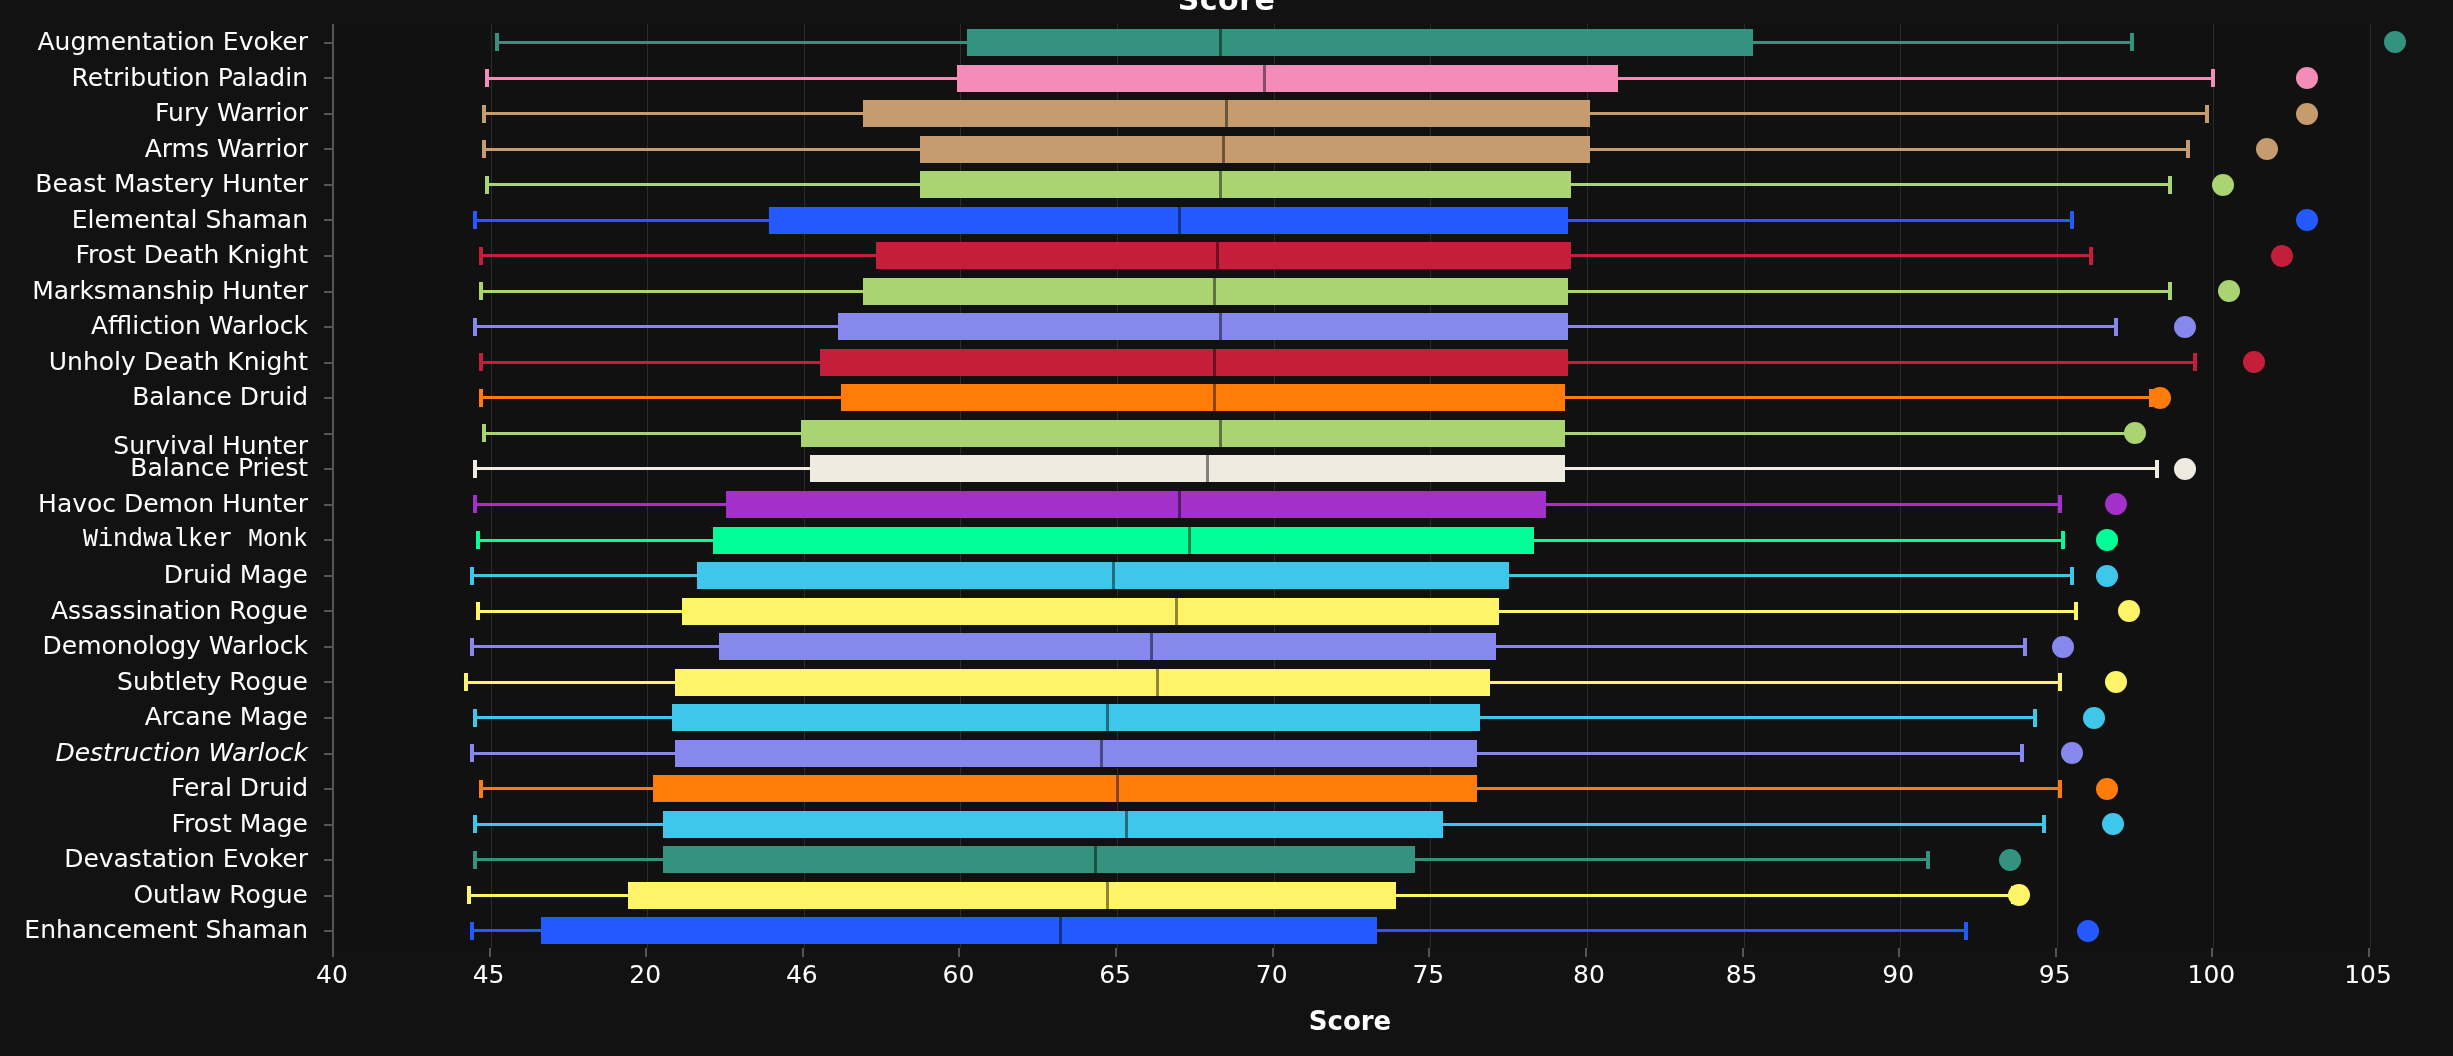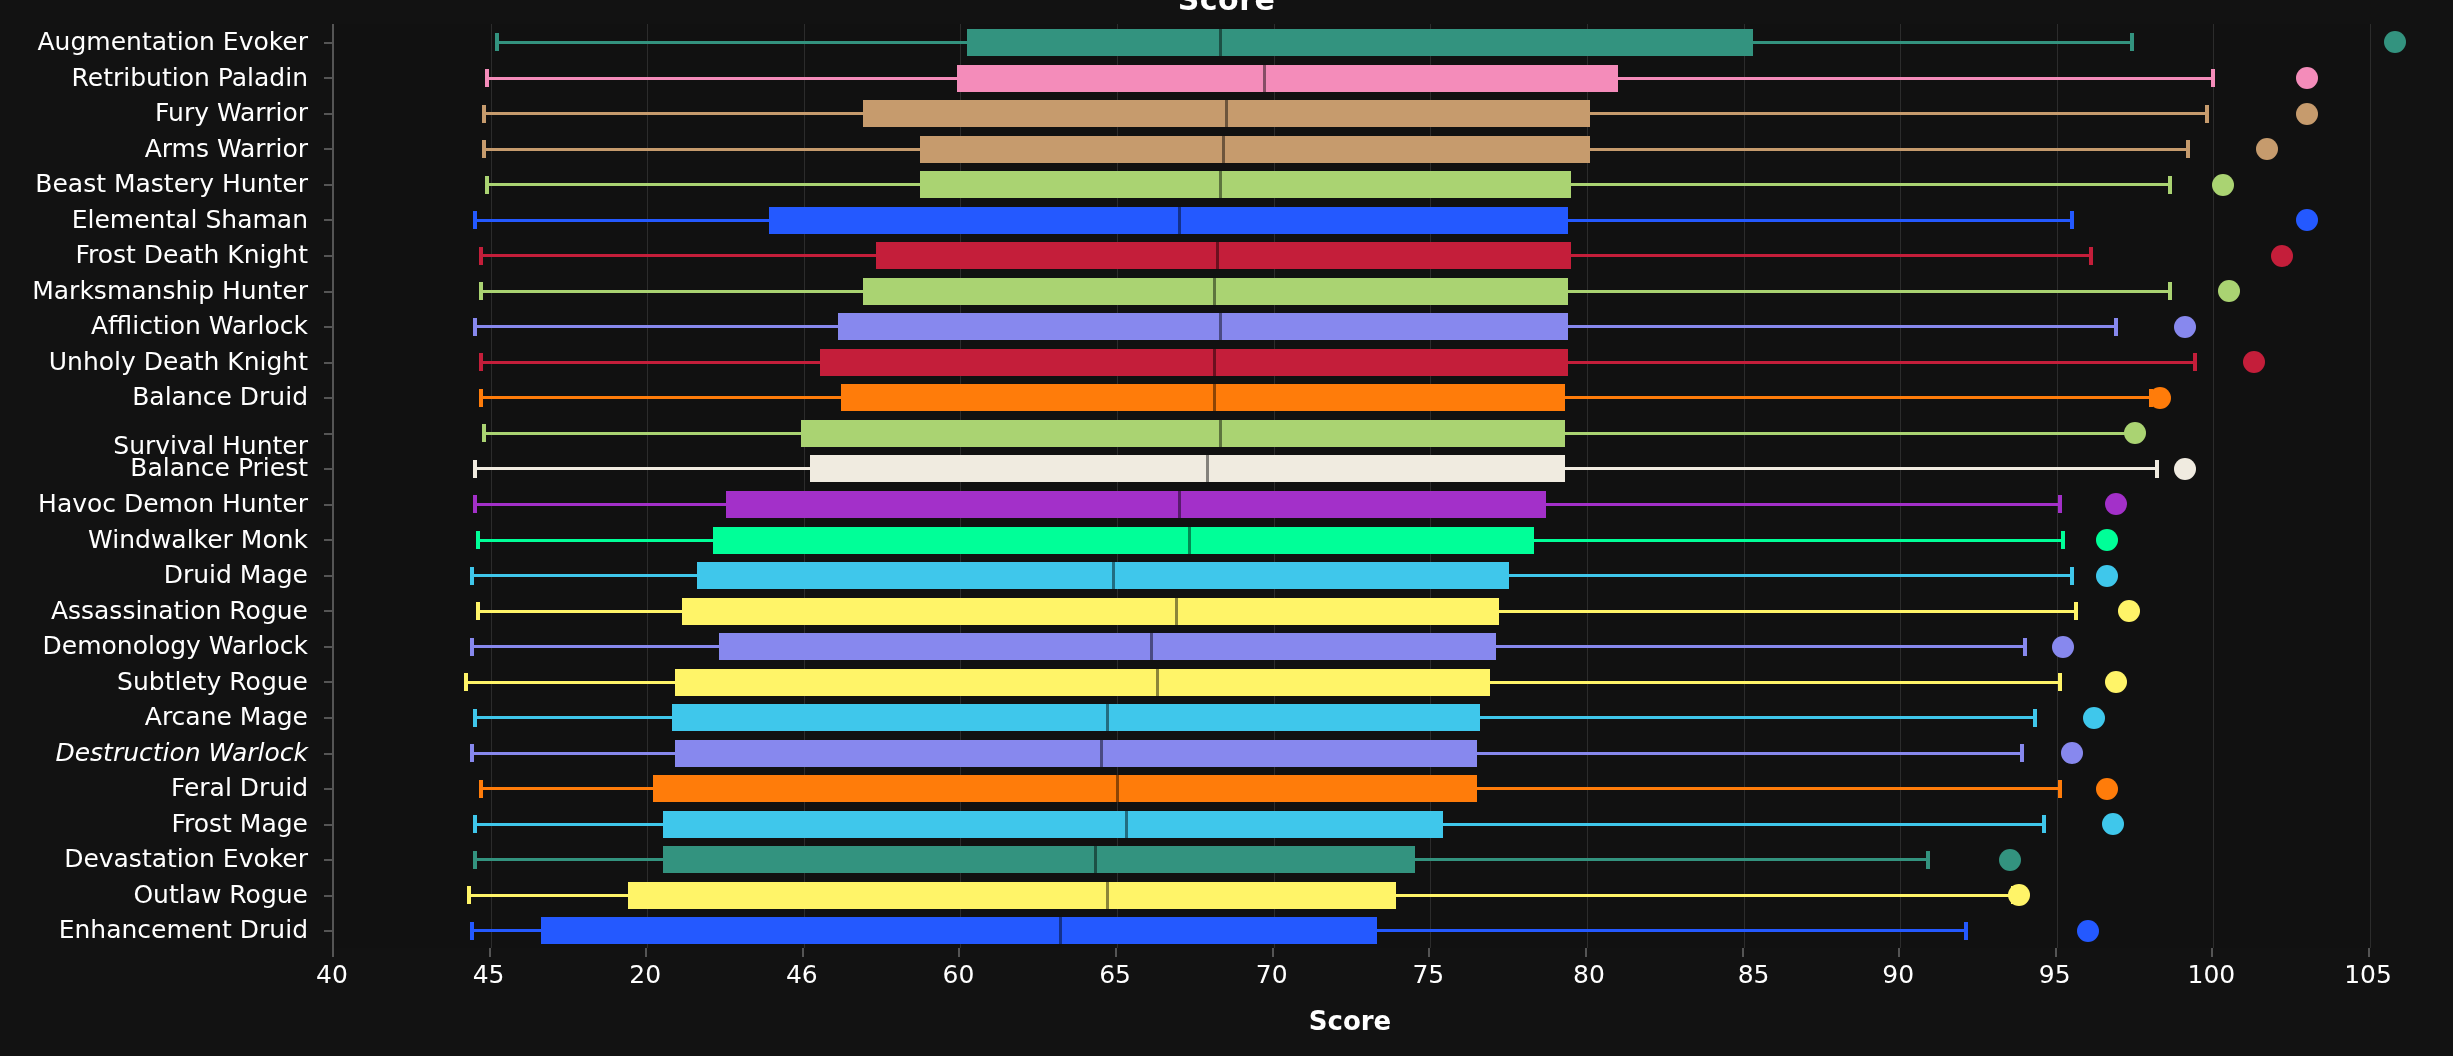--- a/index.html
+++ b/index.html
@@ -173,32 +173,32 @@
       <div class="ylabel" style="top: 142.154px;">Beast Mastery Hunter</div>
       <div class="ylabel" style="top: 177.692px;">Elemental Shaman</div>
       <div class="ylabel" style="top: 213.231px;">Frost Death Knight</div>
       <div class="ylabel" style="top: 248.769px;">Marksmanship Hunter</div>
       <div class="ylabel" style="top: 284.308px;">Affliction Warlock</div>
       <div class="ylabel" style="top: 319.846px;">Unholy Death Knight</div>
       <div class="ylabel" style="top: 355.385px;">Balance Druid</div>
       <div class="ylabel" style="top: 396px; margin-top: 8px;">Survival Hunter</div>
       <div class="ylabel" style="top: 426.462px;">Balance Priest</div>
       <div class="ylabel" style="top: 462px;">Havoc Demon Hunter</div>
-      <div class="ylabel" style="top: 497.538px;">Windwalker Monk</div>
+      <div class="ylabel" style="top: 497.538px; font-family: Liberation Mono, monospace;">Windwalker Monk</div>
       <div class="ylabel" style="top: 533.077px;">Druid Mage</div>
       <div class="ylabel" style="top: 568.615px;">Assassination Rogue</div>
       <div class="ylabel" style="top: 604.154px;">Demonology Warlock</div>
       <div class="ylabel" style="top: 639.692px;">Subtlety Rogue</div>
       <div class="ylabel" style="top: 675.231px;">Arcane Mage</div>
       <div class="ylabel" style="top: 710.769px; font-style: italic;">Destruction Warlock</div>
       <div class="ylabel" style="top: 746.308px;">Feral Druid</div>
       <div class="ylabel" style="top: 781.846px;">Frost Mage</div>
       <div class="ylabel" style="top: 817.385px;">Devastation Evoker</div>
       <div class="ylabel" style="top: 852.923px;">Outlaw Rogue</div>
-      <div class="ylabel" style="top: 888.462px;">Enhancement Druid</div>
+      <div class="ylabel" style="top: 888.462px;">Enhancement Shaman</div>
     </div>
 
   <div id="plot-area">
       <div class="gridline" style="left: 156.615px;"></div>
       <div class="gridline" style="left: 313.231px;"></div>
       <div class="gridline" style="left: 469.846px;"></div>
       <div class="gridline" style="left: 626.462px;"></div>
       <div class="gridline" style="left: 783.077px;"></div>
       <div class="gridline" style="left: 939.692px;"></div>
       <div class="gridline" style="left: 1096.31px;"></div>
@@ -432,21 +432,21 @@
       <div class="xlabel" style="left: 626.462px;">60</div>
       <div class="xtick" style="left: 783.077px;"></div>
       <div class="xlabel" style="left: 783.077px;">65</div>
       <div class="xtick" style="left: 939.692px;"></div>
       <div class="xlabel" style="left: 939.692px;">70</div>
       <div class="xtick" style="left: 1096.31px;"></div>
       <div class="xlabel" style="left: 1096.31px;">75</div>
       <div class="xtick" style="left: 1252.92px;"></div>
       <div class="xlabel" style="left: 1257px;">80</div>
       <div class="xtick" style="left: 1409.54px;"></div>
-      <div class="xlabel" style="left: 1409.54px; margin-left: 12px;">85</div>
+      <div class="xlabel" style="left: 1409.54px;">85</div>
       <div class="xtick" style="left: 1566.15px;"></div>
       <div class="xlabel" style="left: 1566.15px;">90</div>
       <div class="xtick" style="left: 1722.77px;"></div>
       <div class="xlabel" style="left: 1722.77px;">95</div>
       <div class="xtick" style="left: 1879.38px;"></div>
       <div class="xlabel" style="left: 1879.38px;">100</div>
       <div class="xtick" style="left: 2036px;"></div>
       <div class="xlabel" style="left: 2036px;">105</div>
     </div>
 

